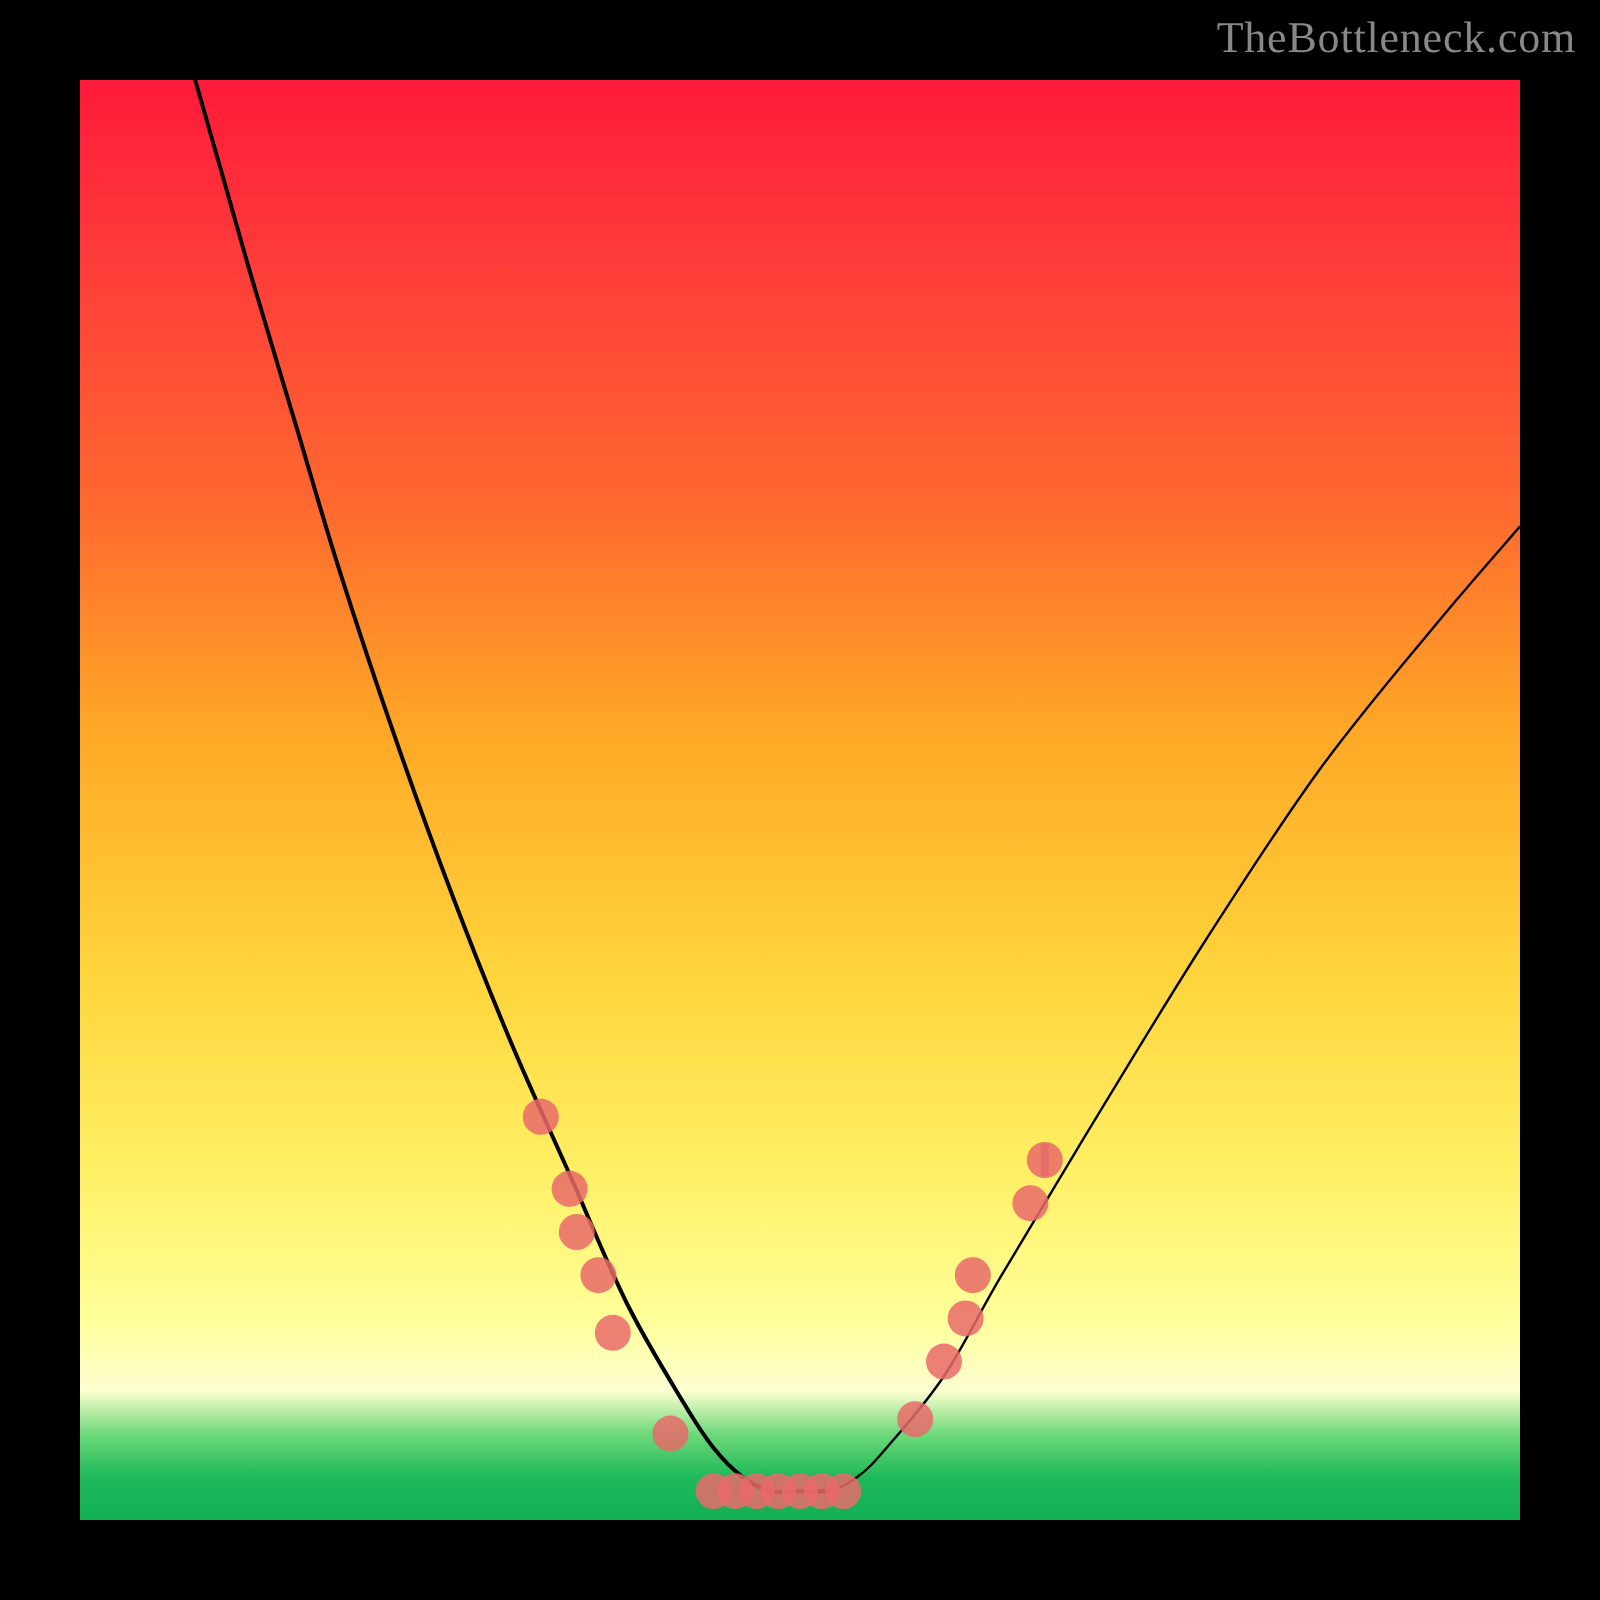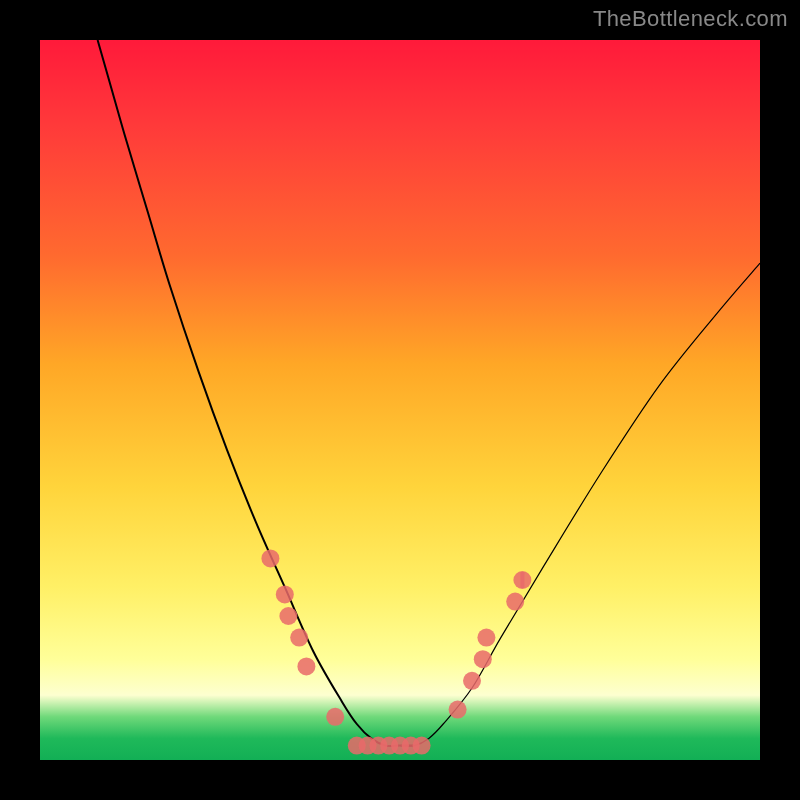--- a/index.html
+++ b/index.html
@@ -38,20 +38,21 @@
       #12af55 100%);
   }
   .watermark {
     position: absolute;
     top: 6px;
     right: 12px;
     color: #888;
     font-size: 22px;
     letter-spacing: 0.4px;
     z-index: 50;
+    font-family: Liberation Serif, serif;
   }
   svg.curve {
     position: absolute;
     left: 0;
     top: 0;
     width: 720px;
     height: 720px;
     overflow: visible;
   }
   .curve-path {

